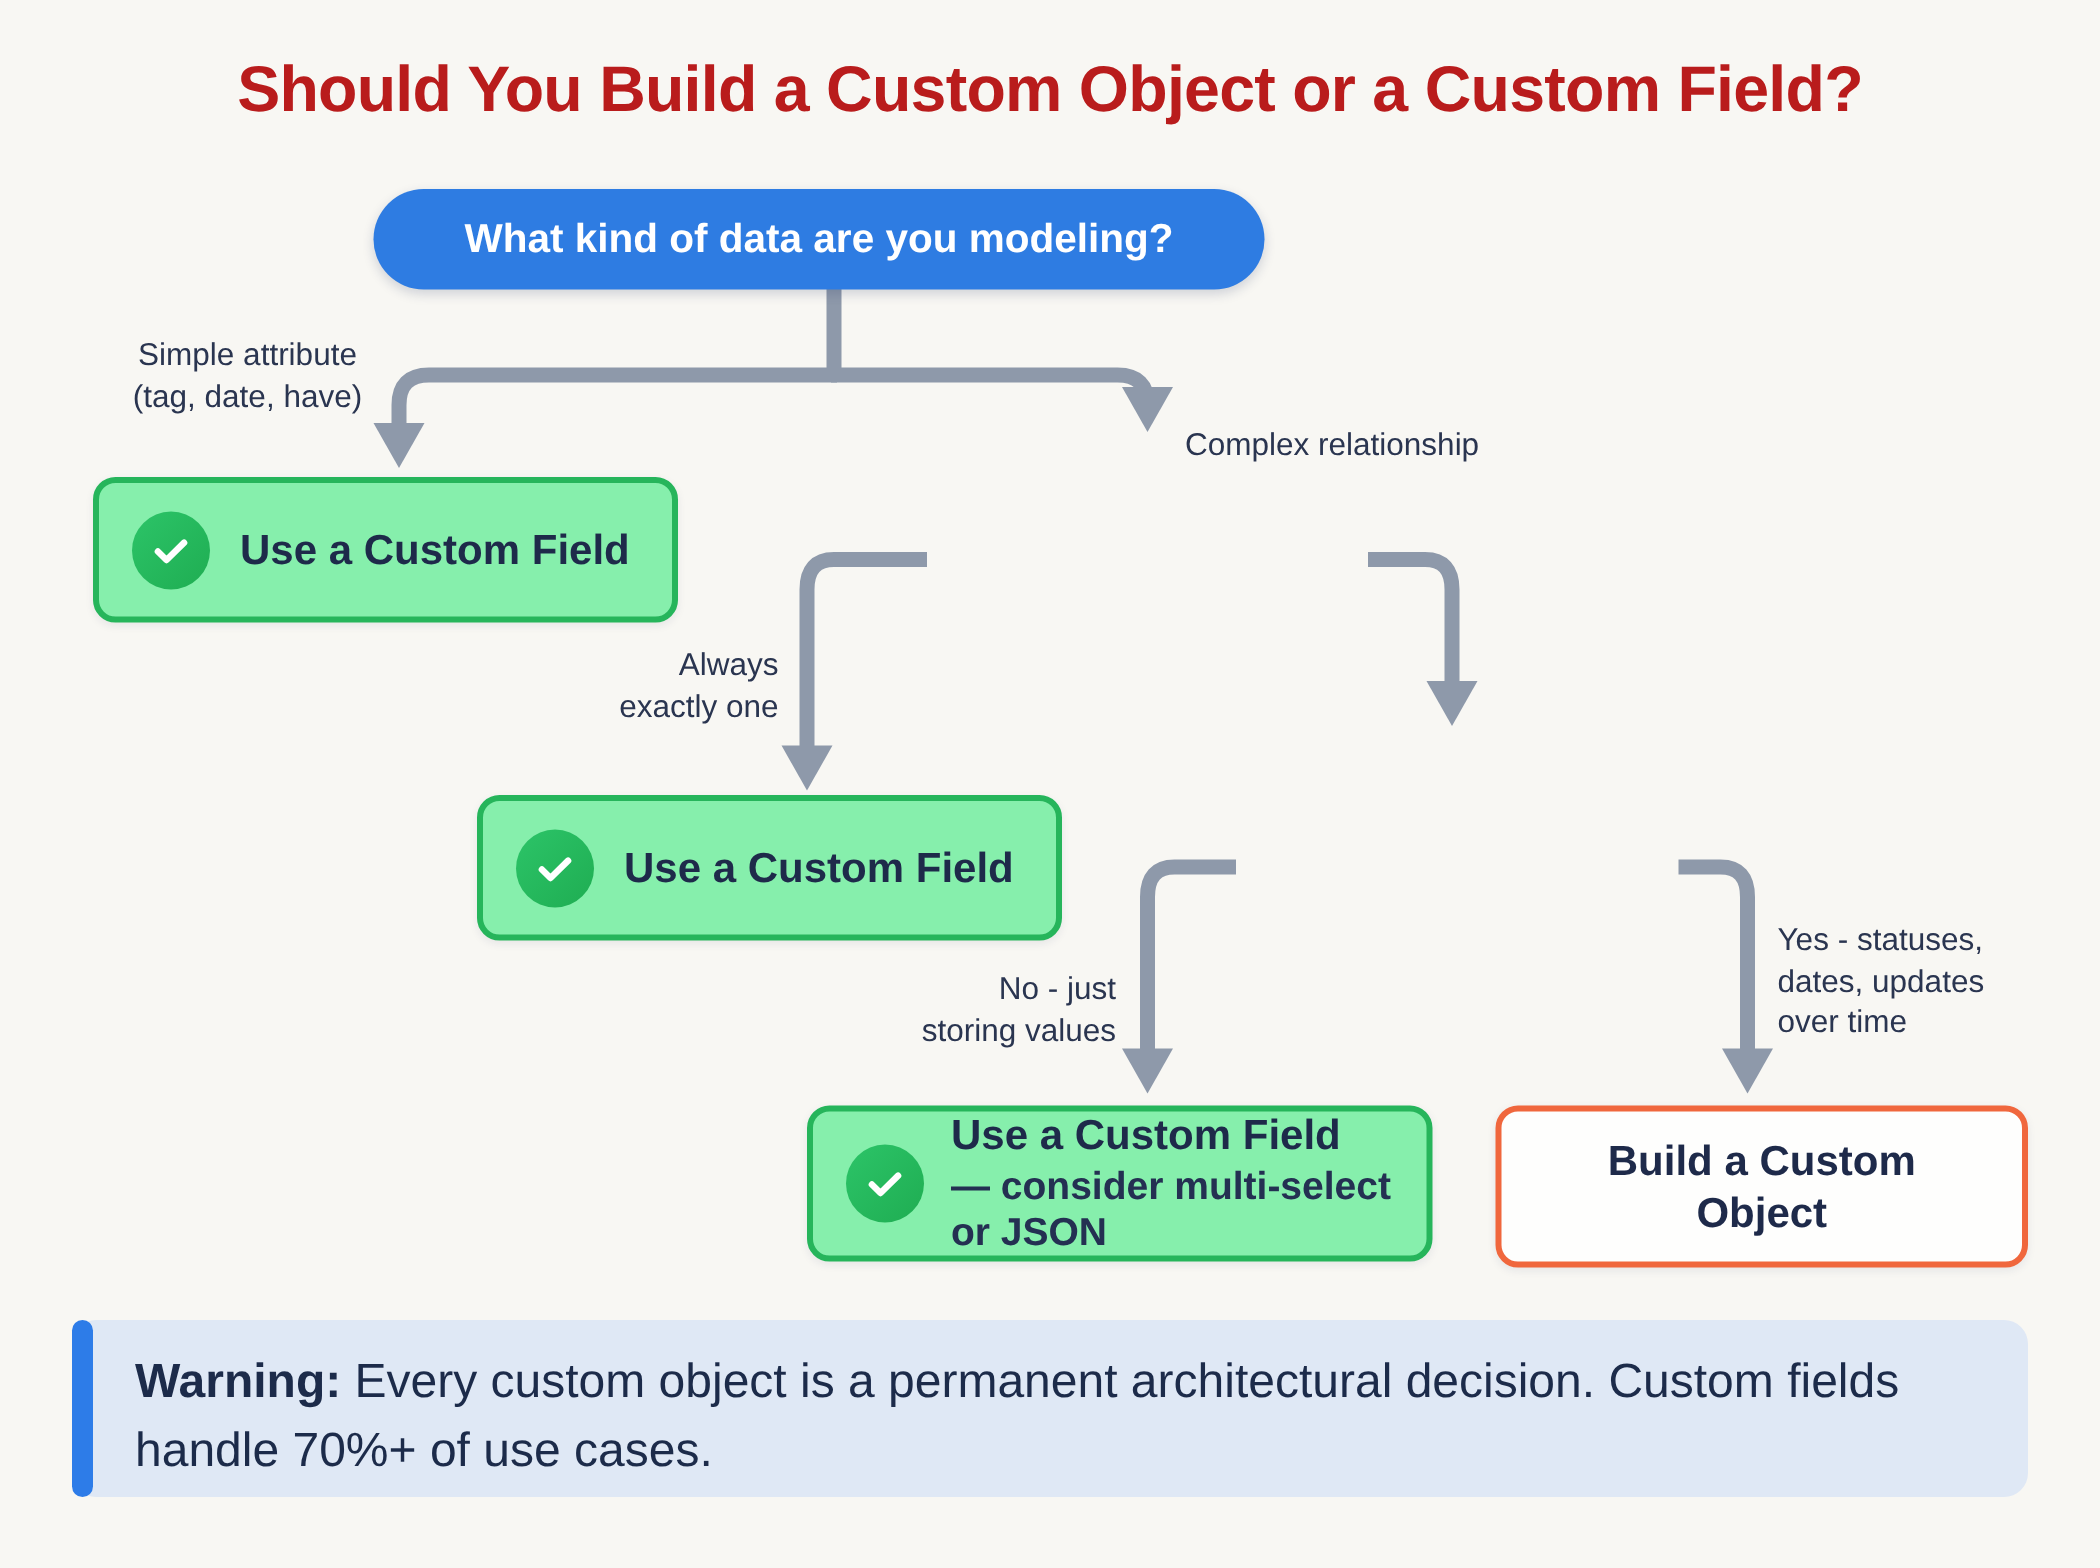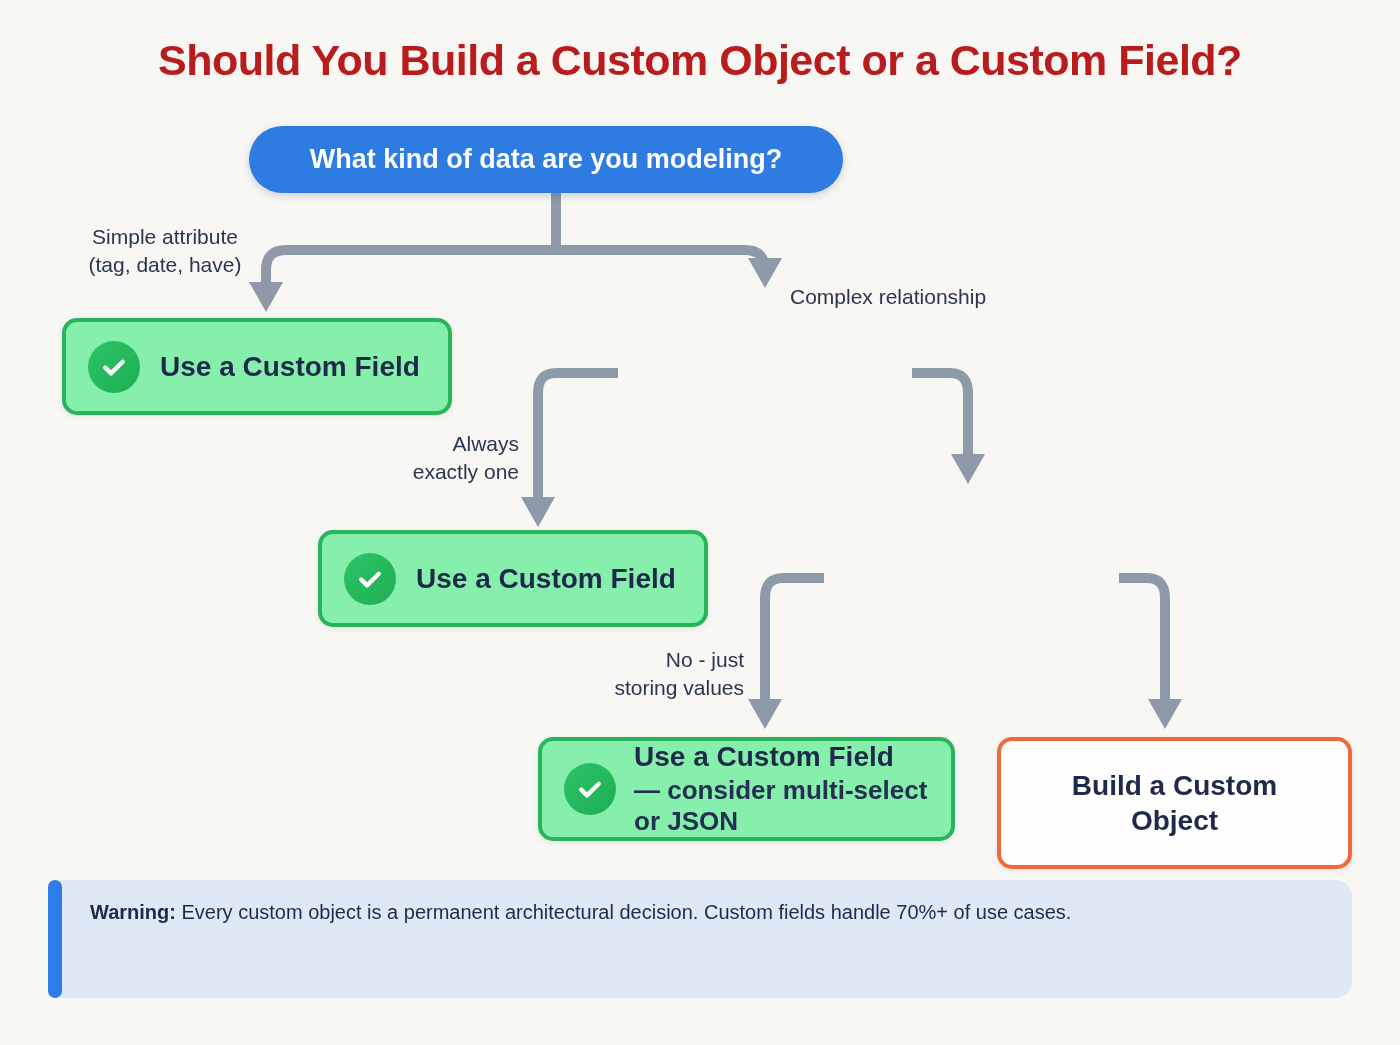--- a/index.html
+++ b/index.html
@@ -78,38 +78,38 @@
   .box3 .note{font-size:26px;font-weight:700;color:#243052;line-height:1.2;margin-top:2px;}
 
   .check-circle{
     flex:0 0 auto;width:52px;height:52px;border-radius:50%;
     background:linear-gradient(135deg,#2cc468 0%,var(--green-dark) 100%);
     display:flex;align-items:center;justify-content:center;
   }
   .check-circle svg{width:30px;height:30px;}
 
   .result-object{
-    position:absolute;left:997px;top:737px;width:355px;height:132px;
+    position:absolute;left:997px;top:737px;width:355px;height:108px;
     background:#fefefd;border:4px solid var(--orange);border-radius:15px;
     display:flex;align-items:center;justify-content:center;
     font-size:28px;font-weight:800;color:#1e2a4a;text-align:center;line-height:1.25;
     box-shadow:0 2px 6px rgba(20,40,90,.08);
   }
 
   .warning{
     position:absolute;left:48px;top:880px;width:1304px;height:118px;
     background:var(--warning-bg);border-radius:16px;
   }
   .warning .bar{
     position:absolute;left:0;top:0;width:14px;height:118px;
     background:var(--warning-bar);border-radius:7px;
   }
   .warning .msg{
     position:absolute;left:42px;top:18px;width:1210px;
-    font-size:20px;line-height:1.43;color:#1c2b4a;
+    font-size:32px;line-height:1.43;color:#1c2b4a;
   }
   .warning .msg strong{font-weight:800;}
 </style>
 </head>
 <body>
 
 <div class="canvas">
 
   <h1 class="title">Should You Build a Custom Object or a Custom Field?</h1>
 
@@ -137,20 +137,23 @@
     <span>What kind of data are you modeling?</span>
   </div>
 
   <div class="edge-label preline lbl-simple">Simple attribute
 (tag, date, have)</div>
   <div class="edge-label lbl-complex">Complex relationship</div>
   <div class="edge-label preline lbl-always">Always
 exactly one</div>
   <div class="edge-label preline lbl-no">No - just
 storing values</div>
+  <div class="edge-label preline lbl-yes">Yes - statuses,
+dates, updates
+over time</div>
 
   <div class="result box1">
     <span class="check-circle">
       <svg viewBox="0 0 24 24">
           <path d="M5 12.5l4.6 4.6L19 7.8" stroke="#fff" stroke-width="3.4" fill="none" stroke-linecap="round" stroke-linejoin="round"></path>
         </svg>
     </span>
     <span class="text">Use a Custom Field</span>
   </div>
 

